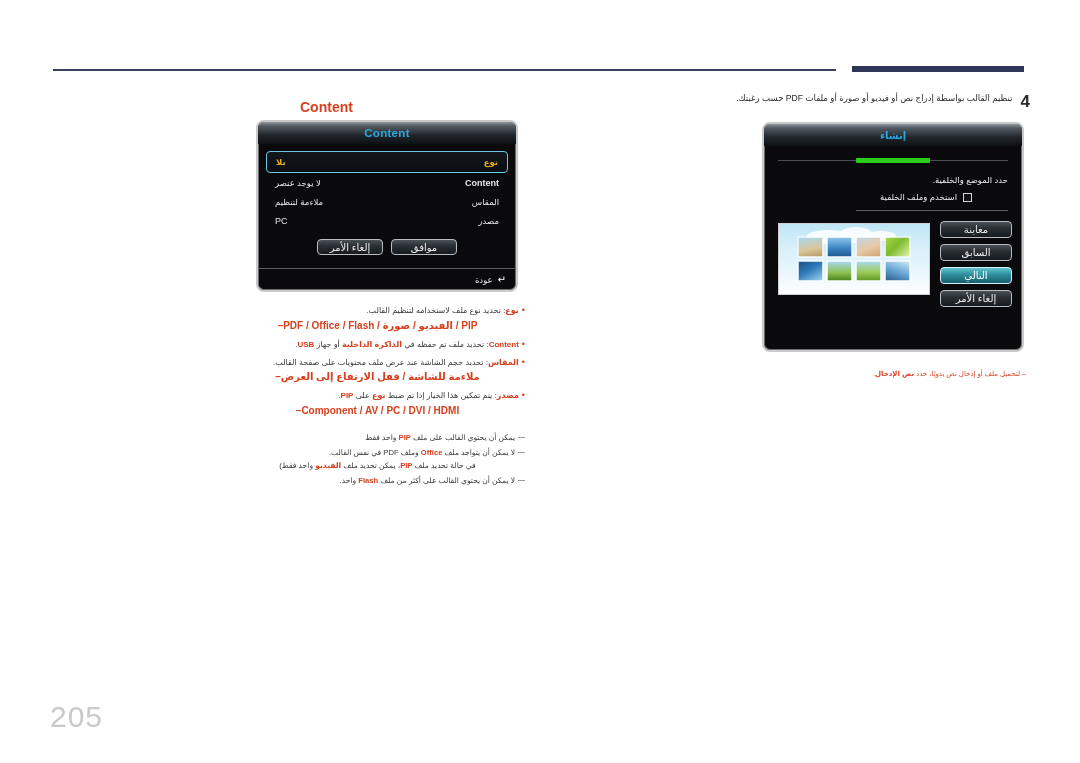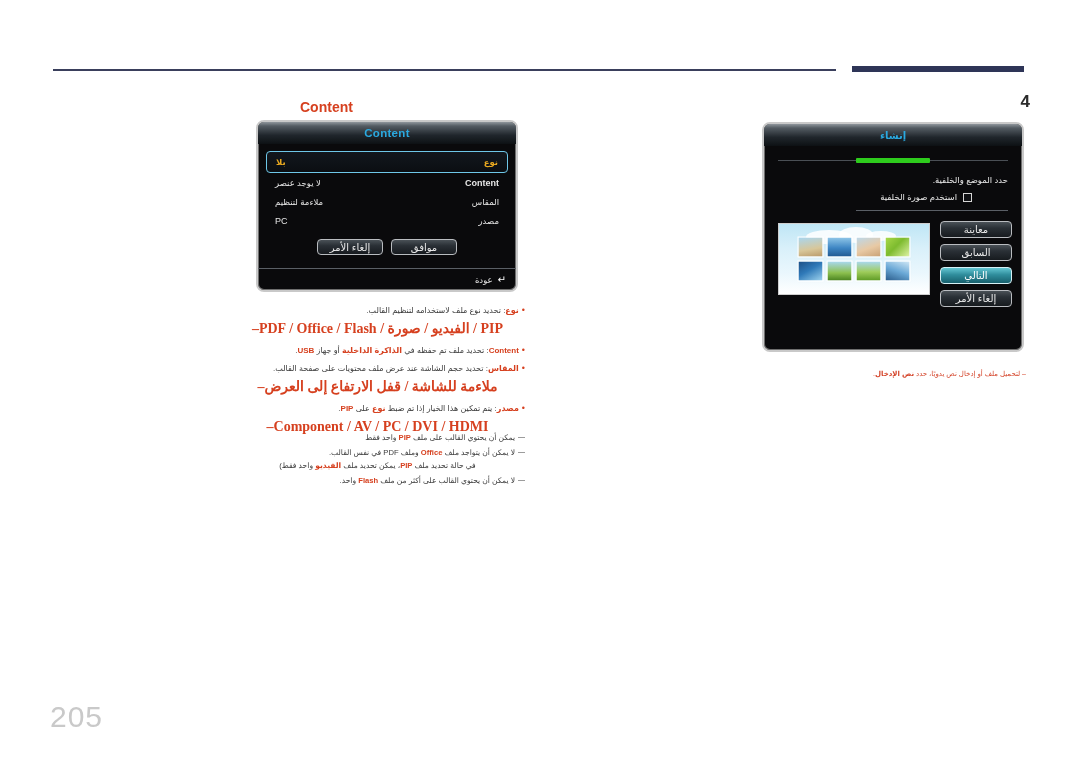--- a/index.html
+++ b/index.html
@@ -310,26 +310,25 @@
     line-height: 1.6;
     color: #3a3a3a;
   }
   .b-bullet::before {
     content: "\2022";
     color: #d6401f;
     margin-left: 3px;
     font-size: 9px;
   }
   .b-sub {
-    font-size: 14px;
+    font-size: 10px;
     line-height: 1.6;
     color: #d6401f;
     font-weight: bold;
     text-align: center;
-    font-family: Liberation Serif, serif;
   }
   .kw { color: #d6401f; font-weight: bold; }
   .kwl { color: #d6401f; font-weight: bold; direction: ltr; display: inline-block; text-align: center; }
 
   .dashes {
     position: absolute;
     left: 230px; top: 432px;
     width: 295px;
     direction: rtl;
     text-align: right;
@@ -364,38 +363,39 @@
 <body>
 
 <div id="page">
 
   <div class="rule-long"></div>
   <div class="rule-short"></div>
 
   <div class="step-block">
     <div class="step-row">
       <div class="step-num">4</div>
+      <div class="step-text">تنظيم القالب بواسطة إدراج نص أو فيديو أو صورة أو ملفات PDF حسب رغبتك.</div>
     </div>
   </div>
 
   <div class="osd" id="osd-create">
     <div class="osd-titlebar">
       <span class="create-title">إنشاء</span>
     </div>
 
     <div class="progress-wrap">
       <div class="progress-line"></div>
       <div class="progress-fill"></div>
     </div>
 
     <div class="create-body">
       <div class="create-heading">حدد الموضع والخلفية.</div>
       <div class="create-check-row">
         <span class="checkbox"></span>
-        <span class="create-check-label">استخدم صورة الخلفية</span>
+        <span class="create-check-label">استخدم وملف الخلفية</span>
       </div>
     </div>
 
     <div class="create-divider"></div>
 
     <div class="create-main">
       <div class="btn-column" id="create-buttons">
           <div class="osd-btn">
             <span>معاينة</span>
           </div>

